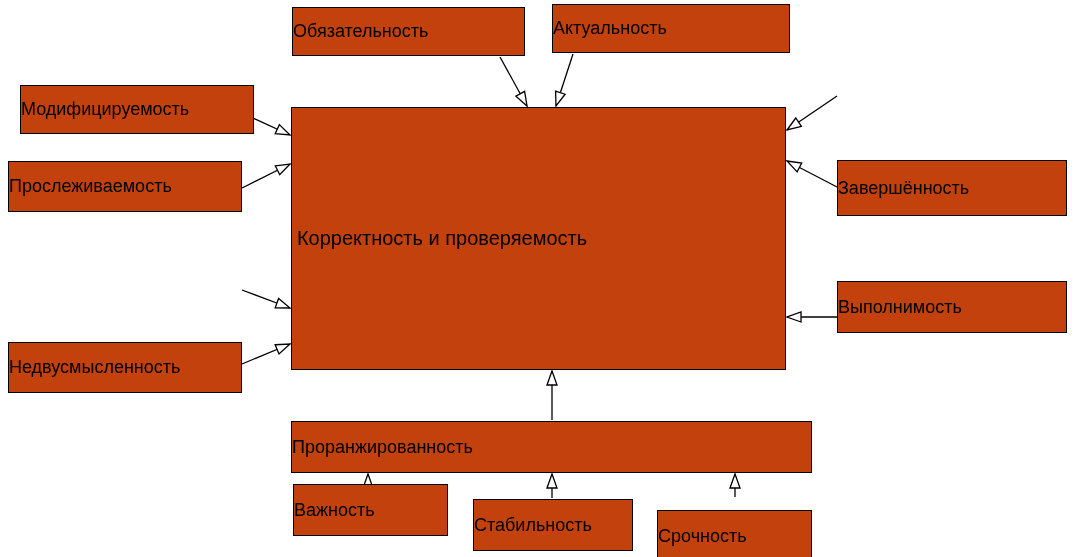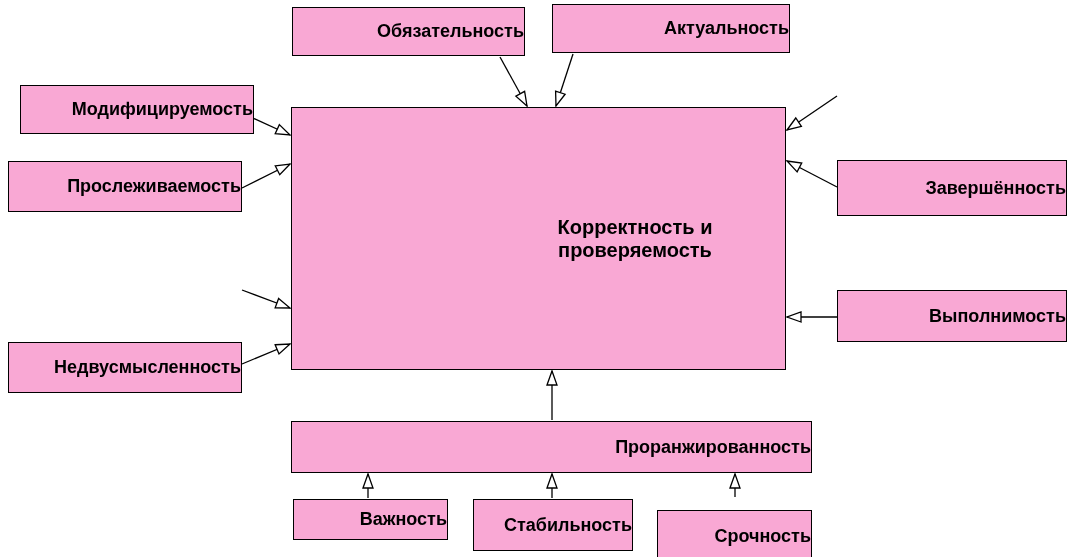--- a/index.html
+++ b/index.html
@@ -14,29 +14,28 @@
   }
   .arrows {
     position: absolute;
     left: 0; top: 0;
     width: 1080px; height: 557px;
   }
   .node {
     position: absolute;
     box-sizing: border-box;
     border: 1.5px solid #000000;
-    background: #f9a8d4;
+    background: #c2410c;
     display: flex;
     align-items: center;
-    justify-content: flex-end;
+    justify-content: flex-start;
     text-align: center;
     font-size: 18px;
     line-height: 1.15;
     white-space: nowrap;
-    font-weight: bold;
   }
   .node-center {
     font-size: 20px;
     white-space: normal;
   }
   .node-center .center-label {
     width: 300px;
     text-align: center;
   }
 </style>
@@ -81,32 +80,32 @@
   <div class="node" style="left:8px; top:161px; width:234px; height:51px;">
     <span>Прослеживаемость</span>
   </div>
   <div class="node" style="left:8px; top:342px; width:234px; height:51px;">
     <span>Недвусмысленность</span>
   </div>
 
   <div class="node" style="left:837px; top:160px; width:230px; height:56px;">
     <span>Завершённость</span>
   </div>
-  <div class="node" style="left:837px; top:290px; width:230px; height:52px;">
+  <div class="node" style="left:837px; top:281px; width:230px; height:52px;">
     <span>Выполнимость</span>
   </div>
 
   <div class="node node-center" style="left:291px; top:107px; width:495px; height:263px;">
     <span class="center-label">Корректность и проверяемость</span>
   </div>
 
   <div class="node" style="left:291px; top:421px; width:521px; height:52px;">
     <span>Проранжированность</span>
   </div>
-  <div class="node" style="left:293px; top:499px; width:155px; height:41px;">
+  <div class="node" style="left:293px; top:484px; width:155px; height:52px;">
     <span>Важность</span>
   </div>
   <div class="node" style="left:473px; top:499px; width:160px; height:52px;">
     <span>Стабильность</span>
   </div>
   <div class="node" style="left:657px; top:510px; width:155px; height:52px;">
     <span>Срочность</span>
   </div>
 
 </div>

